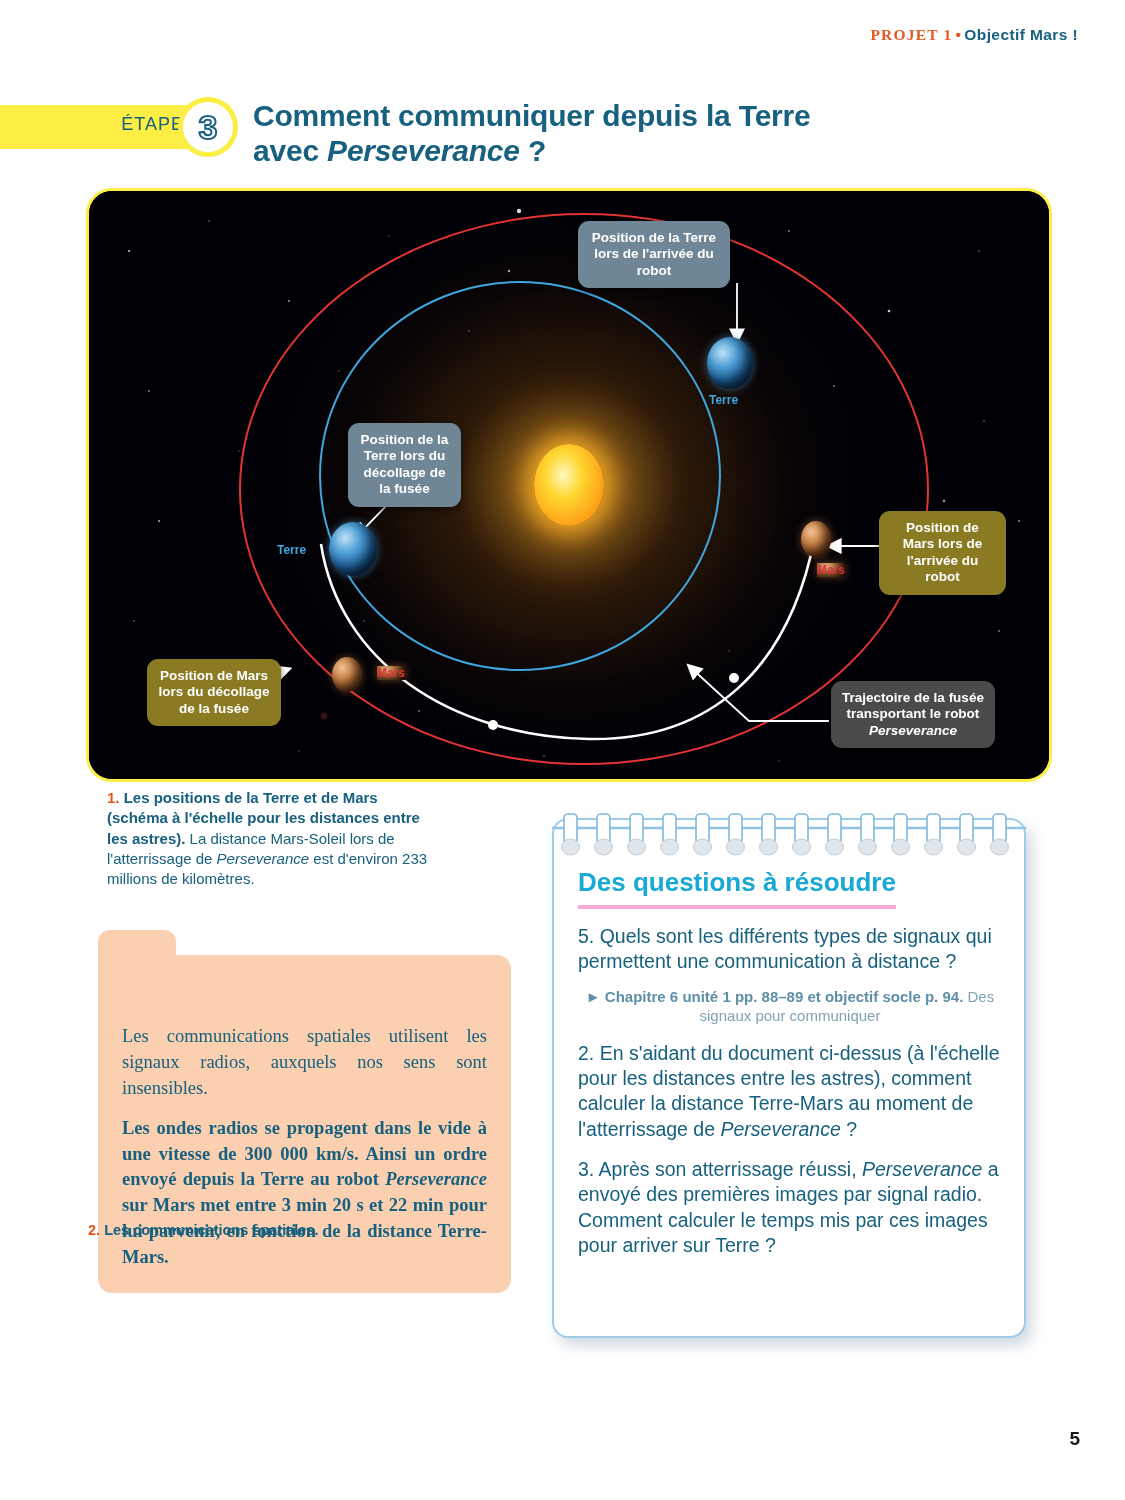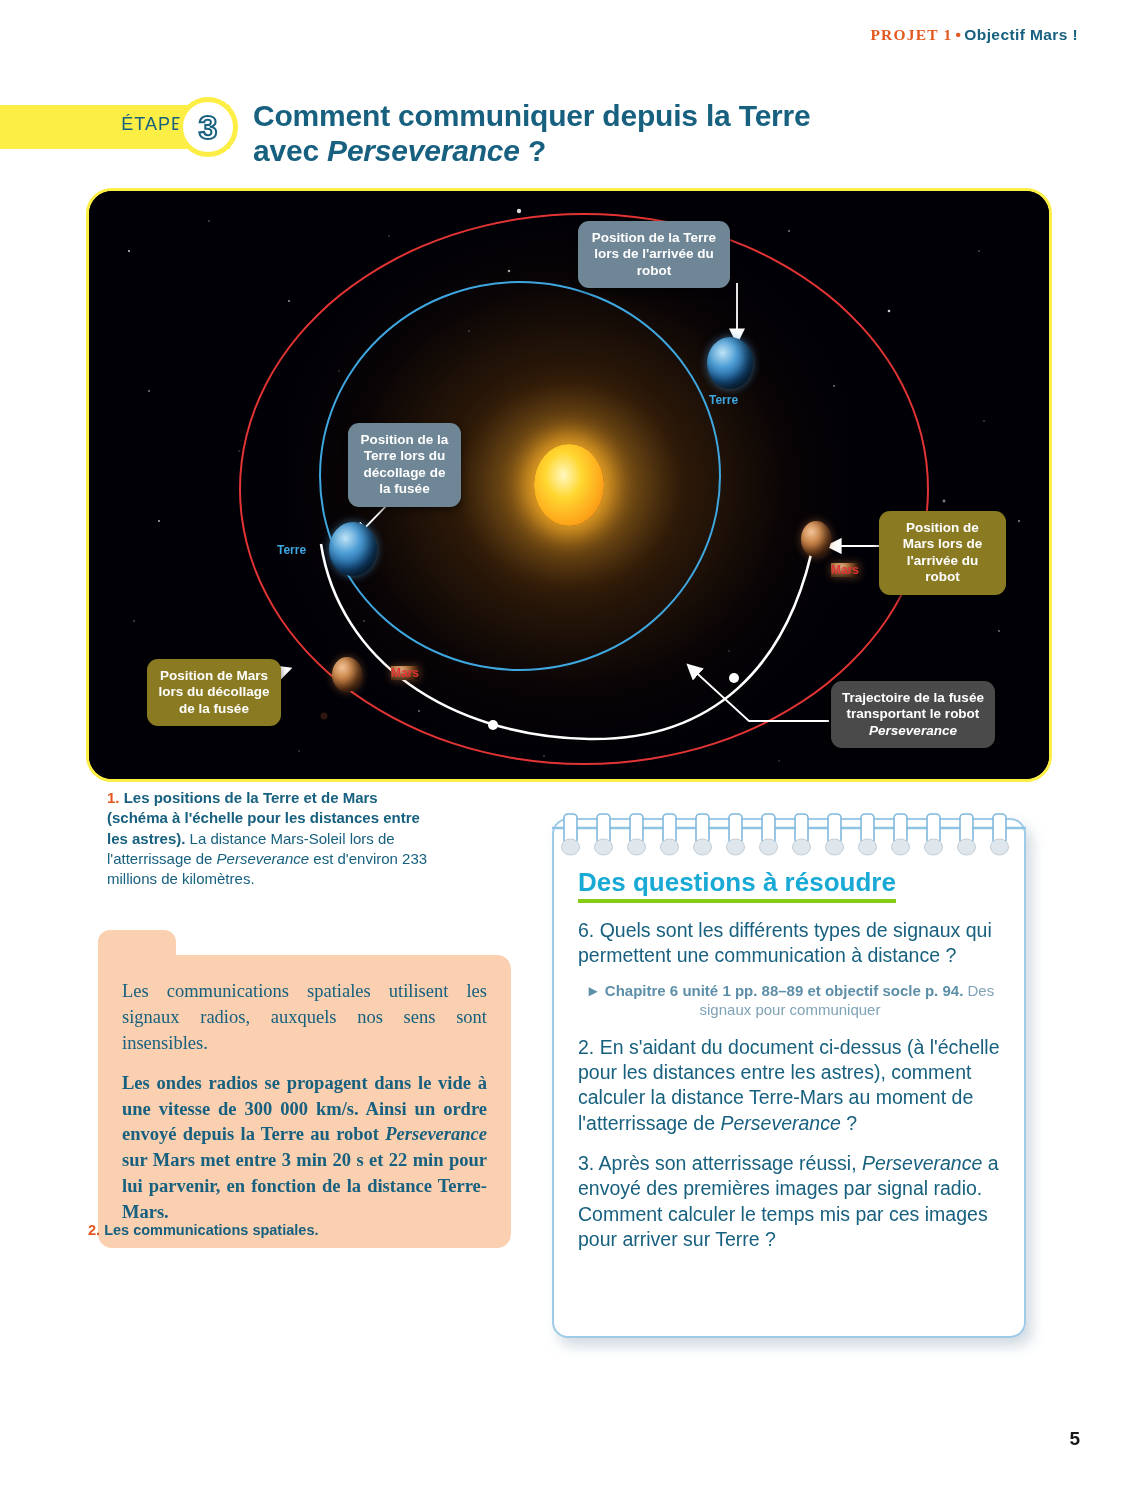--- a/index.html
+++ b/index.html
@@ -38,21 +38,21 @@
   .orbit-earth { left:230px; top:90px; width:402px; height:390px; border:2.2px solid #3FA7E0; }
 
   .planet { position:absolute; border-radius:50%; }
   .earth  { background:radial-gradient(circle at 34% 30%, #bfe2f5 0%, #4f9fd6 30%, #1b5f9c 62%, #07213d 100%);
             box-shadow:inset -6px -6px 12px rgba(0,0,0,.65), 0 0 9px rgba(90,170,230,.55); }
   .mars   { background:radial-gradient(circle at 34% 30%, #f0c196 0%, #cf8b4f 32%, #9b5526 68%, #2f1407 100%);
             box-shadow:inset -5px -5px 10px rgba(0,0,0,.65), 0 0 8px rgba(210,130,70,.45); }
 
   .plabel { position:absolute; font-size:12px; font-weight:bold; white-space:nowrap; }
   .plabel.terre { color:#3FA7E0; }
-  .plabel.mars  { color:#E23434;margin-left:14px; }
+  .plabel.mars  { color:#E23434; }
 
   .callout { position:absolute; border-radius:11px; color:#fff; text-align:center;
         font-size:13.5px; font-weight:bold; line-height:1.22; padding:9px 11px;
         box-shadow:0 3px 7px rgba(0,0,0,.55); }
   .callout.blue  { background:#6E8695; }
   .callout.olive { background:#8A7A22; }
   .callout.grey  { background:#4A4A4A; }
   .callout .it   { font-style:italic; }
 
   .fig-svg { position:absolute; inset:0; pointer-events:none; }
@@ -60,36 +60,36 @@
   
   .caption1 { position:absolute; left:107px; top:788px; width:330px; font-size:15px; line-height:1.35; color:#17607F; }
   .caption1 .n { color:#E4581F; font-weight:bold; }
   .caption1 .b { font-weight:bold; }
   .caption1 .it { font-style:italic; }
 
   
   .peach { position:absolute; left:98px; top:955px; width:413px; background:#FAD0B0;
         border-radius:0 14px 14px 14px; padding:24px 24px 22px 24px; }
   .peach-notch { position:absolute; left:98px; top:930px; width:78px; height:27px; background:#FAD0B0; border-radius:12px 12px 0 0; }
-  .peach p { font-family:"Liberation Serif", serif; color:#17607F; font-size:18.5px; line-height:1.40; text-align:justify; }
+  .peach p { font-family:"Liberation Serif", serif; color:#17607F; font-size:18.5px; line-height:1.40; text-align:justify;margin-top:45px; }
   .peach p + p { margin-top:14px;font-weight:bold; }
   .peach .it { font-style:italic; }
 
   .caption2 { position:absolute; left:88px; top:1222px; font-size:14.5px; color:#17607F; font-weight:bold; }
   .caption2 .n { color:#E4581F; }
 
   
   .notepad { position:absolute; left:552px; top:818px; width:474px; height:520px;
         background:#ffffff; border:2px solid #9ECBE8; border-radius:16px;
         box-shadow:6px 8px 14px rgba(120,150,170,.35); }
   .spiral-wrap { position:absolute; left:552px; top:808px; width:474px; height:62px; }
   .notepad-inner { position:absolute; left:578px; top:868px; width:424px; }
 
   .np-title { color:#19A9D5; font-size:26px; font-weight:bold; display:inline-block;
-        border-bottom:4px solid #84cc16; padding-bottom:2px; line-height:1.1; }
+        border-bottom:4px solid #f9a8d4; padding-bottom:8px; line-height:1.1; }
   .q { color:#17607F; font-size:19.5px; line-height:1.30; margin-top:15px; }
   .q .it { font-style:italic; }
   .xref { font-size:15px; font-weight:bold; color:#5E8FA8; line-height:1.28; margin-top:13px;text-align:center; }
   .xref .soft { font-weight:normal; color:#7FA3B6; }
   .xref .tri { color:#5E8FA8; }
 
   .pageno { position:absolute; right:45px; top:1428px; font-size:19px; font-weight:bold; color:#1a1a1a; }
 </style>
 </head>
 <body>
@@ -281,21 +281,21 @@
     <g transform="translate(441,0)">
         <rect x="0" y="6" width="13" height="30" rx="4" fill="#ffffff" stroke="#7FB8DD" stroke-width="1.6"></rect>
         <ellipse cx="6.5" cy="39" rx="9" ry="8" fill="#dfe7ec" stroke="#c3ced6" stroke-width="1"></ellipse>
       </g>
   </g>
 </svg>
 
 <div class="notepad-inner">
   <div class="np-title">Des questions à résoudre</div>
 
-  <div class="q">6. Quels sont les différents types de signaux qui permettent une communication à distance ?</div>
+  <div class="q">5. Quels sont les différents types de signaux qui permettent une communication à distance ?</div>
   <div class="xref">
     <span class="tri">►</span>
     <span>Chapitre 6 unité 1 pp. 88–89 et objectif socle p. 94.</span><span class="soft"> Des signaux pour communiquer</span>
   </div>
 
   <div class="q"><span>2. En s'aidant du document ci-dessus (à l'échelle pour les distances entre les astres), comment calculer la distance Terre-Mars au moment de l'atterrissage de </span><span class="it">Perseverance</span><span> ?</span></div>
 
   <div class="q"><span>3.  Après son atterrissage réussi, </span><span class="it">Perseverance</span><span> a envoyé des premières images par signal radio. Comment calculer le temps mis par ces images pour arriver sur Terre ?</span></div>
 </div>
 

